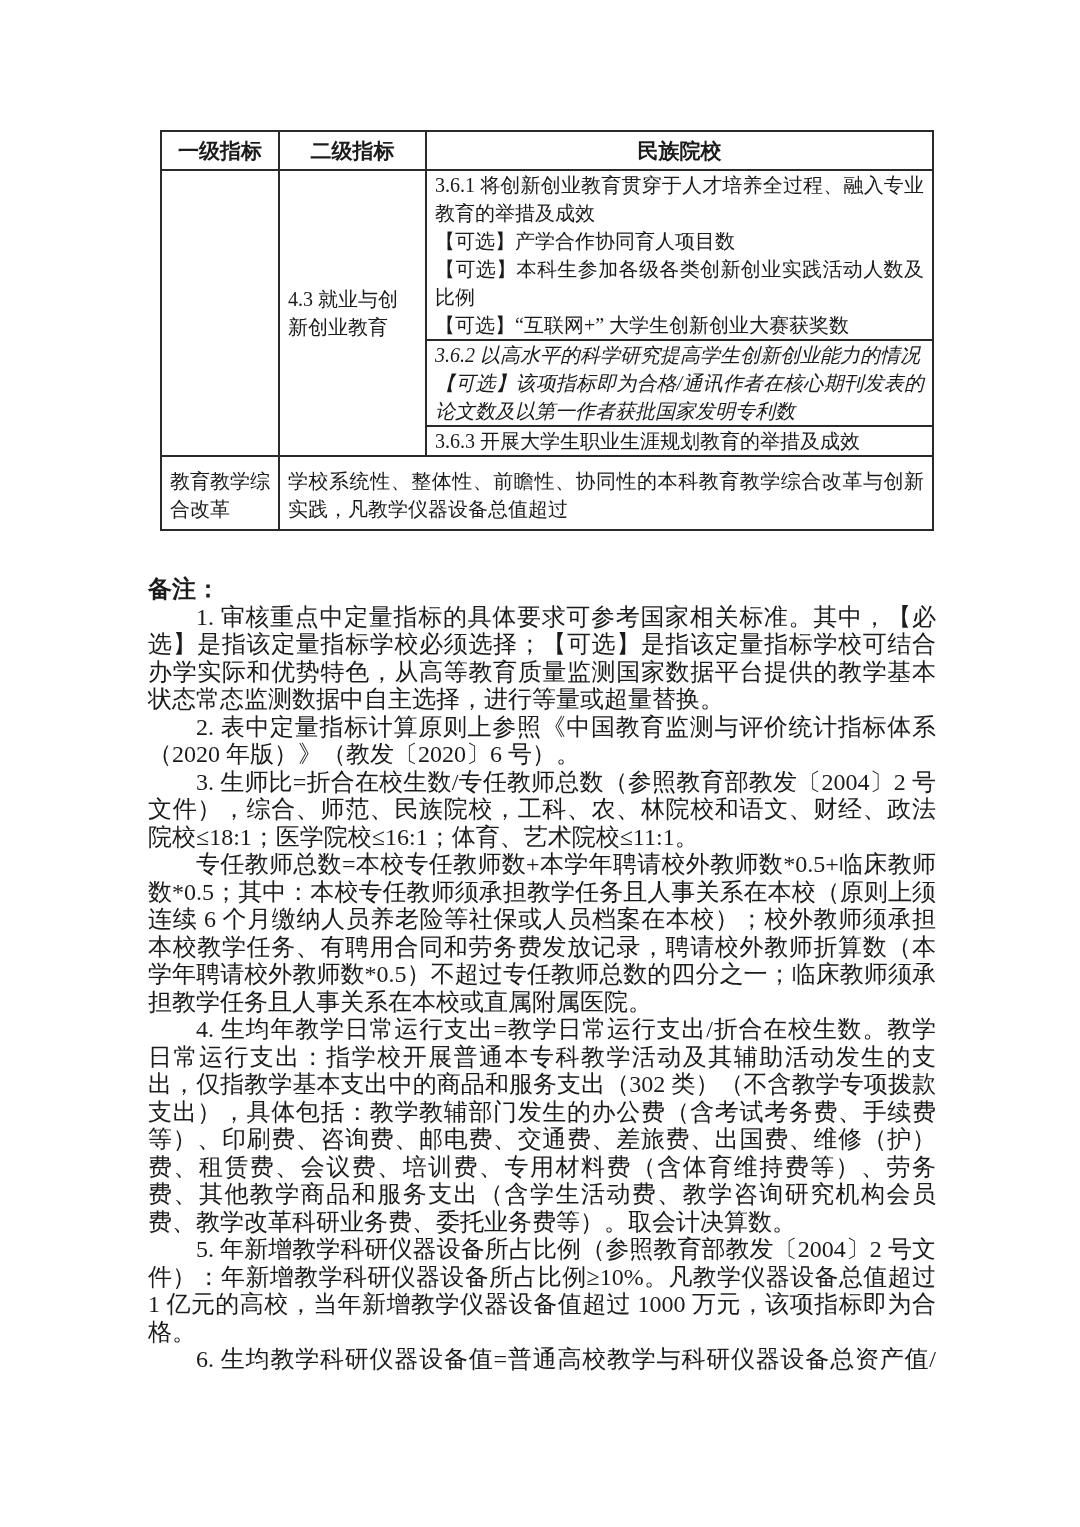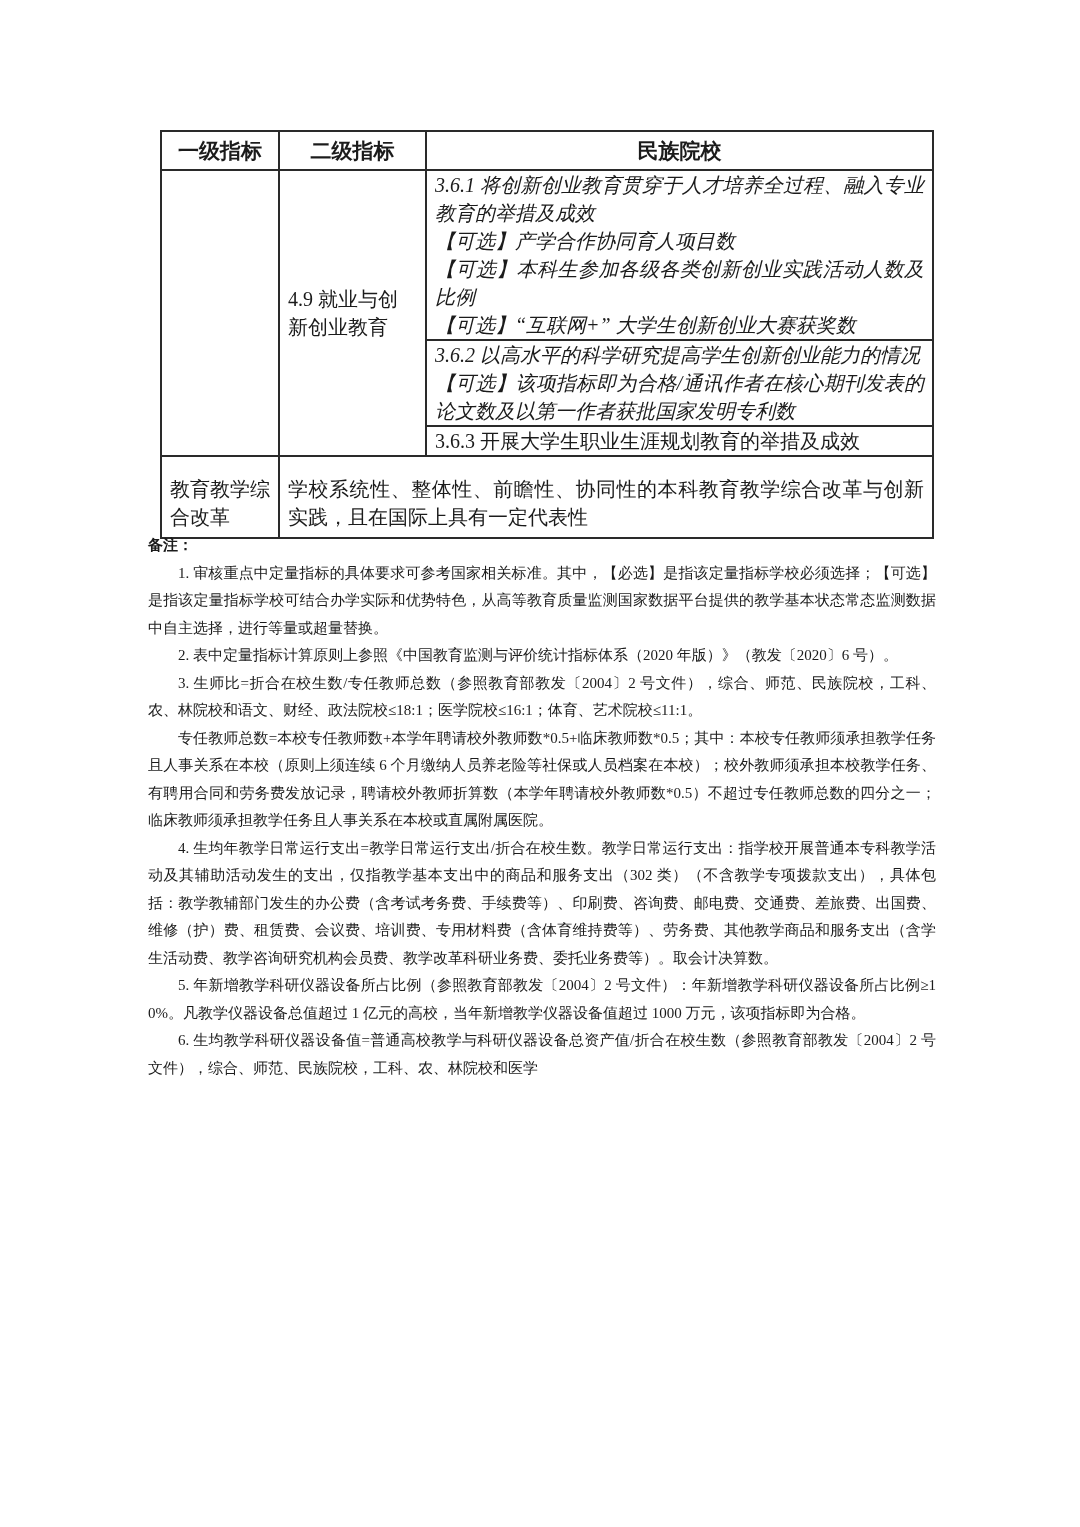--- a/index.html
+++ b/index.html
@@ -31,31 +31,31 @@
     font-weight:bold;
     text-align:center;
     height:37px;
     font-size:21px;
   }
   .col1{width:118px;}
   .col2{width:147px;}
   .col3{width:507px;}
   td.c-focus{vertical-align:middle;}
   td.c-focus .cell-line{text-align:justify;}
-  tr.r-361 td.c-focus{height:168px;font-style:italic;}
+  tr.r-361 td.c-focus{height:168px;}
   tr.r-362 td.c-focus{height:84px;font-style:italic;}
   tr.r-363 td.c-focus{height:28px;}
-  tr.r-reform td{height:56px;padding-top:18px;padding-bottom:6px;}
+  tr.r-reform td{height:56px;padding-top:10px;padding-bottom:6px;}
   td.c-level{vertical-align:middle;}
   td.c-reform-content{text-align:justify;vertical-align:middle;}
 
   
   .notes{
-    position:absolute;left:148px;top:532px;width:788px;
-    font-size:15px;line-height:27.5px;
+    position:absolute;left:148px;top:576px;width:788px;
+    font-size:24px;line-height:27.5px;
     text-align:justify;
   }
   .notes-heading{font-weight:bold;}
   .note-para{margin:0;text-indent:2em;word-break:break-all;}
 
   
   .page-number{
     position:absolute;left:0;top:1392px;width:1080px;
     text-align:center;font-size:23px;
   }
@@ -89,42 +89,42 @@
         <col class="col3">
     </colgroup>
     <tbody>
       <tr>
         <th>一级指标</th>
         <th>二级指标</th>
         <th>民族院校</th>
       </tr>
       <tr class="r-361">
         <td class="c-level" rowspan="3"></td>
-        <td class="c-level" rowspan="3">4.9 就业与创新创业教育</td>
+        <td class="c-level" rowspan="3">4.3 就业与创新创业教育</td>
         <td class="c-focus">
           <div class="cell-line">3.6.1 将创新创业教育贯穿于人才培养全过程、融入专业教育的举措及成效</div>
           <div class="cell-line">【可选】产学合作协同育人项目数</div>
           <div class="cell-line">【可选】本科生参加各级各类创新创业实践活动人数及比例</div>
           <div class="cell-line">【可选】“互联网+” 大学生创新创业大赛获奖数</div>
         </td>
       </tr>
       <tr class="r-362">
         <td class="c-focus">
           <div class="cell-line">3.6.2 以高水平的科学研究提高学生创新创业能力的情况</div>
           <div class="cell-line">【可选】该项指标即为合格/通讯作者在核心期刊发表的论文数及以第一作者获批国家发明专利数</div>
         </td>
       </tr>
       <tr class="r-363">
         <td class="c-focus">
           <div class="cell-line">3.6.3 开展大学生职业生涯规划教育的举措及成效</div>
         </td>
       </tr>
       <tr class="r-reform">
         <td class="c-level">教育教学综合改革</td>
-        <td class="c-reform-content" colspan="2">学校系统性、整体性、前瞻性、协同性的本科教育教学综合改革与创新实践，且在国际上具有一定代表性</td>
+        <td class="c-reform-content" colspan="2">学校系统性、整体性、前瞻性、协同性的本科教育教学综合改革与创新实践，凡教学仪器设备总值超过</td>
       </tr>
     </tbody>
   </table>
 
   <div class="notes">
     <div class="notes-heading">备注：</div>
     <p class="note-para">1. 审核重点中定量指标的具体要求可参考国家相关标准。其中，【必选】是指该定量指标学校必须选择；【可选】是指该定量指标学校可结合办学实际和优势特色，从高等教育质量监测国家数据平台提供的教学基本状态常态监测数据中自主选择，进行等量或超量替换。</p>
     <p class="note-para">2. 表中定量指标计算原则上参照《中国教育监测与评价统计指标体系（2020 年版）》（教发〔2020〕6 号）。</p>
     <p class="note-para">3. 生师比=折合在校生数/专任教师总数（参照教育部教发〔2004〕2 号文件），综合、师范、民族院校，工科、农、林院校和语文、财经、政法院校≤18:1；医学院校≤16:1；体育、艺术院校≤11:1。</p>
     <p class="note-para">专任教师总数=本校专任教师数+本学年聘请校外教师数*0.5+临床教师数*0.5；其中：本校专任教师须承担教学任务且人事关系在本校（原则上须连续 6 个月缴纳人员养老险等社保或人员档案在本校）；校外教师须承担本校教学任务、有聘用合同和劳务费发放记录，聘请校外教师折算数（本学年聘请校外教师数*0.5）不超过专任教师总数的四分之一；临床教师须承担教学任务且人事关系在本校或直属附属医院。</p>

